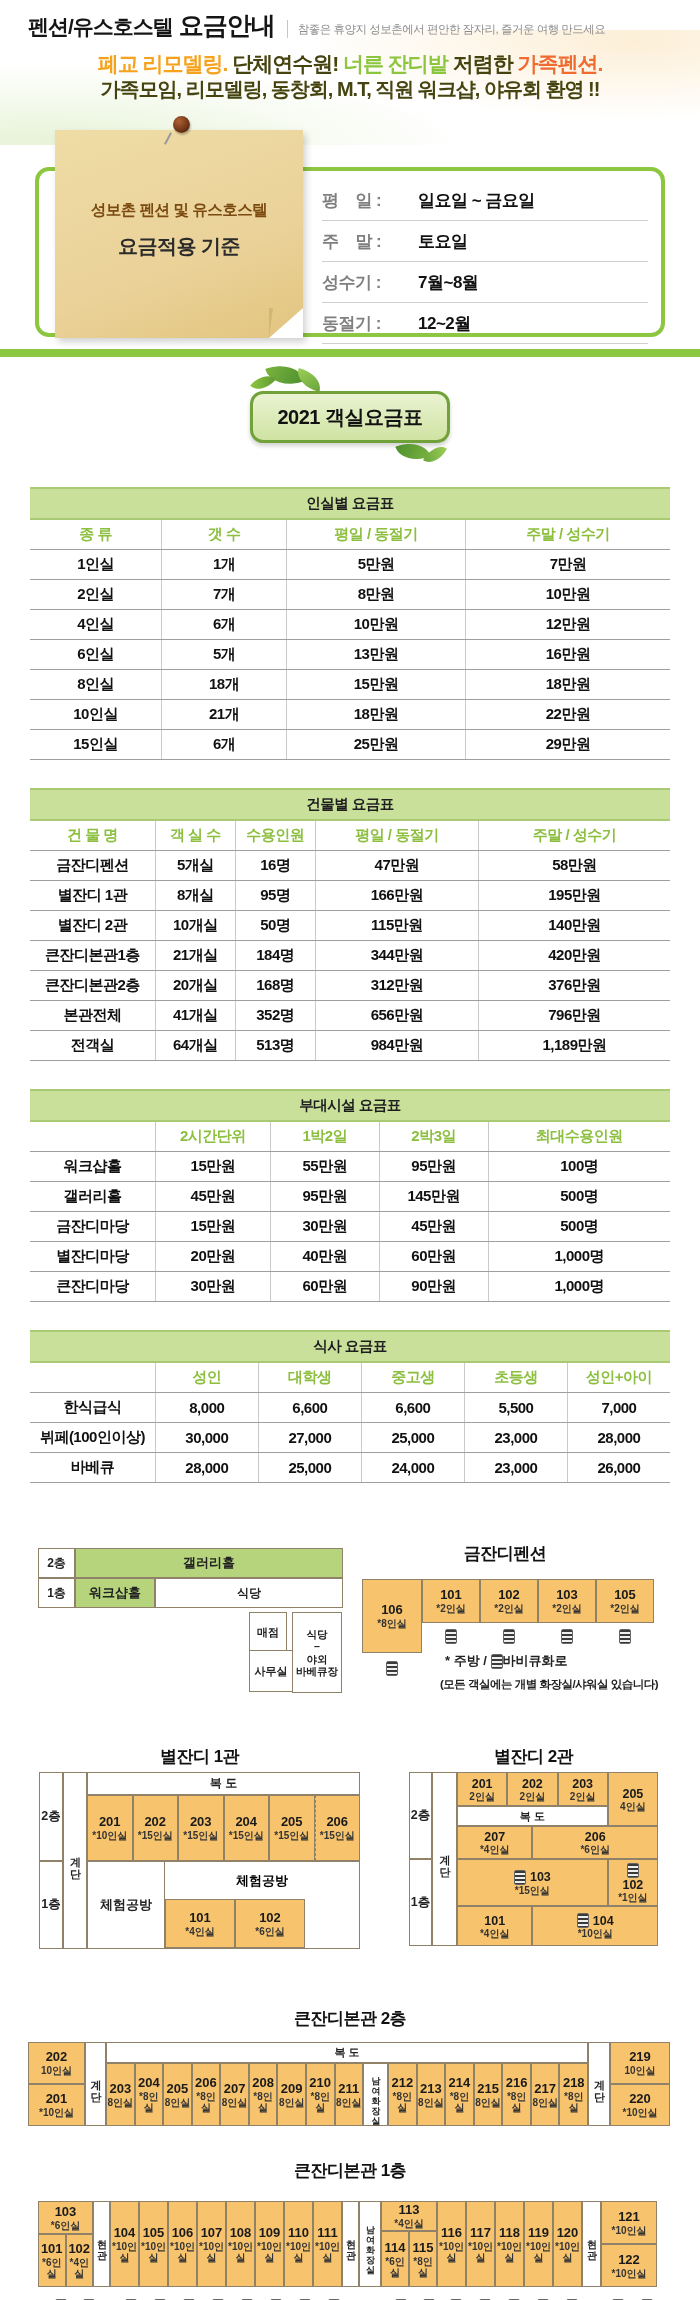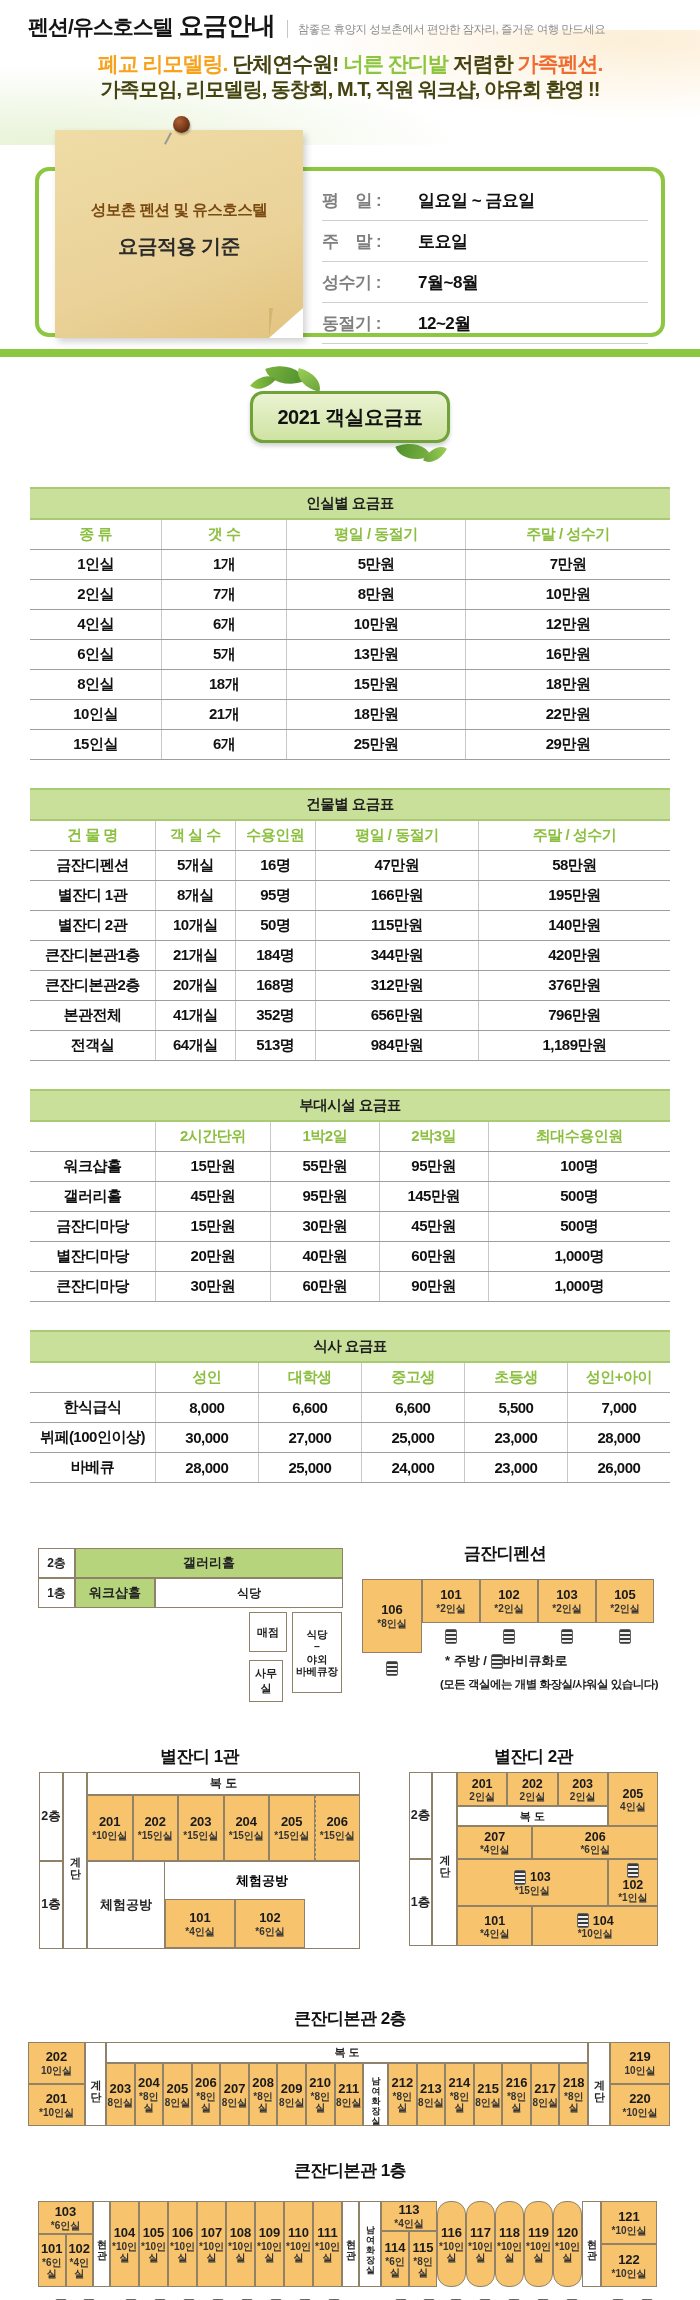--- a/index.html
+++ b/index.html
@@ -74,21 +74,21 @@
   .stk{word-break:break-all;line-height:1.25;font-size:12.5px;font-weight:700;text-align:center;}
   .grill{display:inline-block;width:12px;height:15px;border:1px solid #666;border-radius:2px;background:repeating-linear-gradient(#3a3a3a 0 2px,#efefef 2px 4px);vertical-align:middle;}
 
   
   .gal{position:absolute;left:38px;top:39px;width:305px;}
   .gal-row{display:flex;height:30px;}
   .gal .cell-f{width:37px;}
   .gal-extra{position:relative;height:90px;}
   .gx{position:absolute;font-size:11px;}
   .gx-store{left:211px;top:4px;width:38px;height:40px;}
-  .gx-office{left:211px;top:52px;width:34px;height:42px;}
+  .gx-office{left:211px;top:42px;width:44px;height:42px;}
   .gx-bbq{left:254px;top:4px;width:50px;height:81px;flex-direction:column;line-height:1.2;font-size:10.5px;}
 
   
   .gj-title{left:350px;top:33px;width:310px;}
   .gj-row{position:absolute;left:362px;top:70px;display:flex;align-items:flex-start;}
   .gj-col{display:flex;flex-direction:column;align-items:center;}
   .gj-big{width:60px;height:74px;}
   .gj-rooms{display:flex;align-items:flex-start;}
   .gj-rooms .gjc{display:flex;flex-direction:column;align-items:center;}
   .gj-rooms .fp-room{width:58px;height:44px;}
@@ -156,21 +156,21 @@
   .m1 .blockA .btm .fp-room{width:50%;}
   .m1 .porch{width:17px;height:86px;font-size:10px;}
   .m1-ra{width:232px;display:flex;}
   .m1-ra .fp-room{flex:1;}
   .m1-toilet{width:22px;height:86px;font-size:10px;}
   .m1 .blockB{width:56px;display:flex;flex-direction:column;}
   .m1 .blockB .top{height:30px;}
   .m1 .blockB .btm{display:flex;height:56px;}
   .m1 .blockB .btm .fp-room{width:50%;}
   .m1-rb{width:145px;display:flex;}
-  .m1-rb .fp-room{flex:1;border-radius:13px;}
+  .m1-rb .fp-room{flex:1;}
   .m1 .porch3{width:19px;}
   .m1-rc{width:56px;display:flex;flex-direction:column;}
   .m1-rc .fp-room{flex:1;}
   .m1-grills{position:absolute;left:38px;top:790px;width:619px;height:18px;}
   .m1-grills .grill{position:absolute;}
 </style>
 </head>
 <body>
 
 <div id="page">

